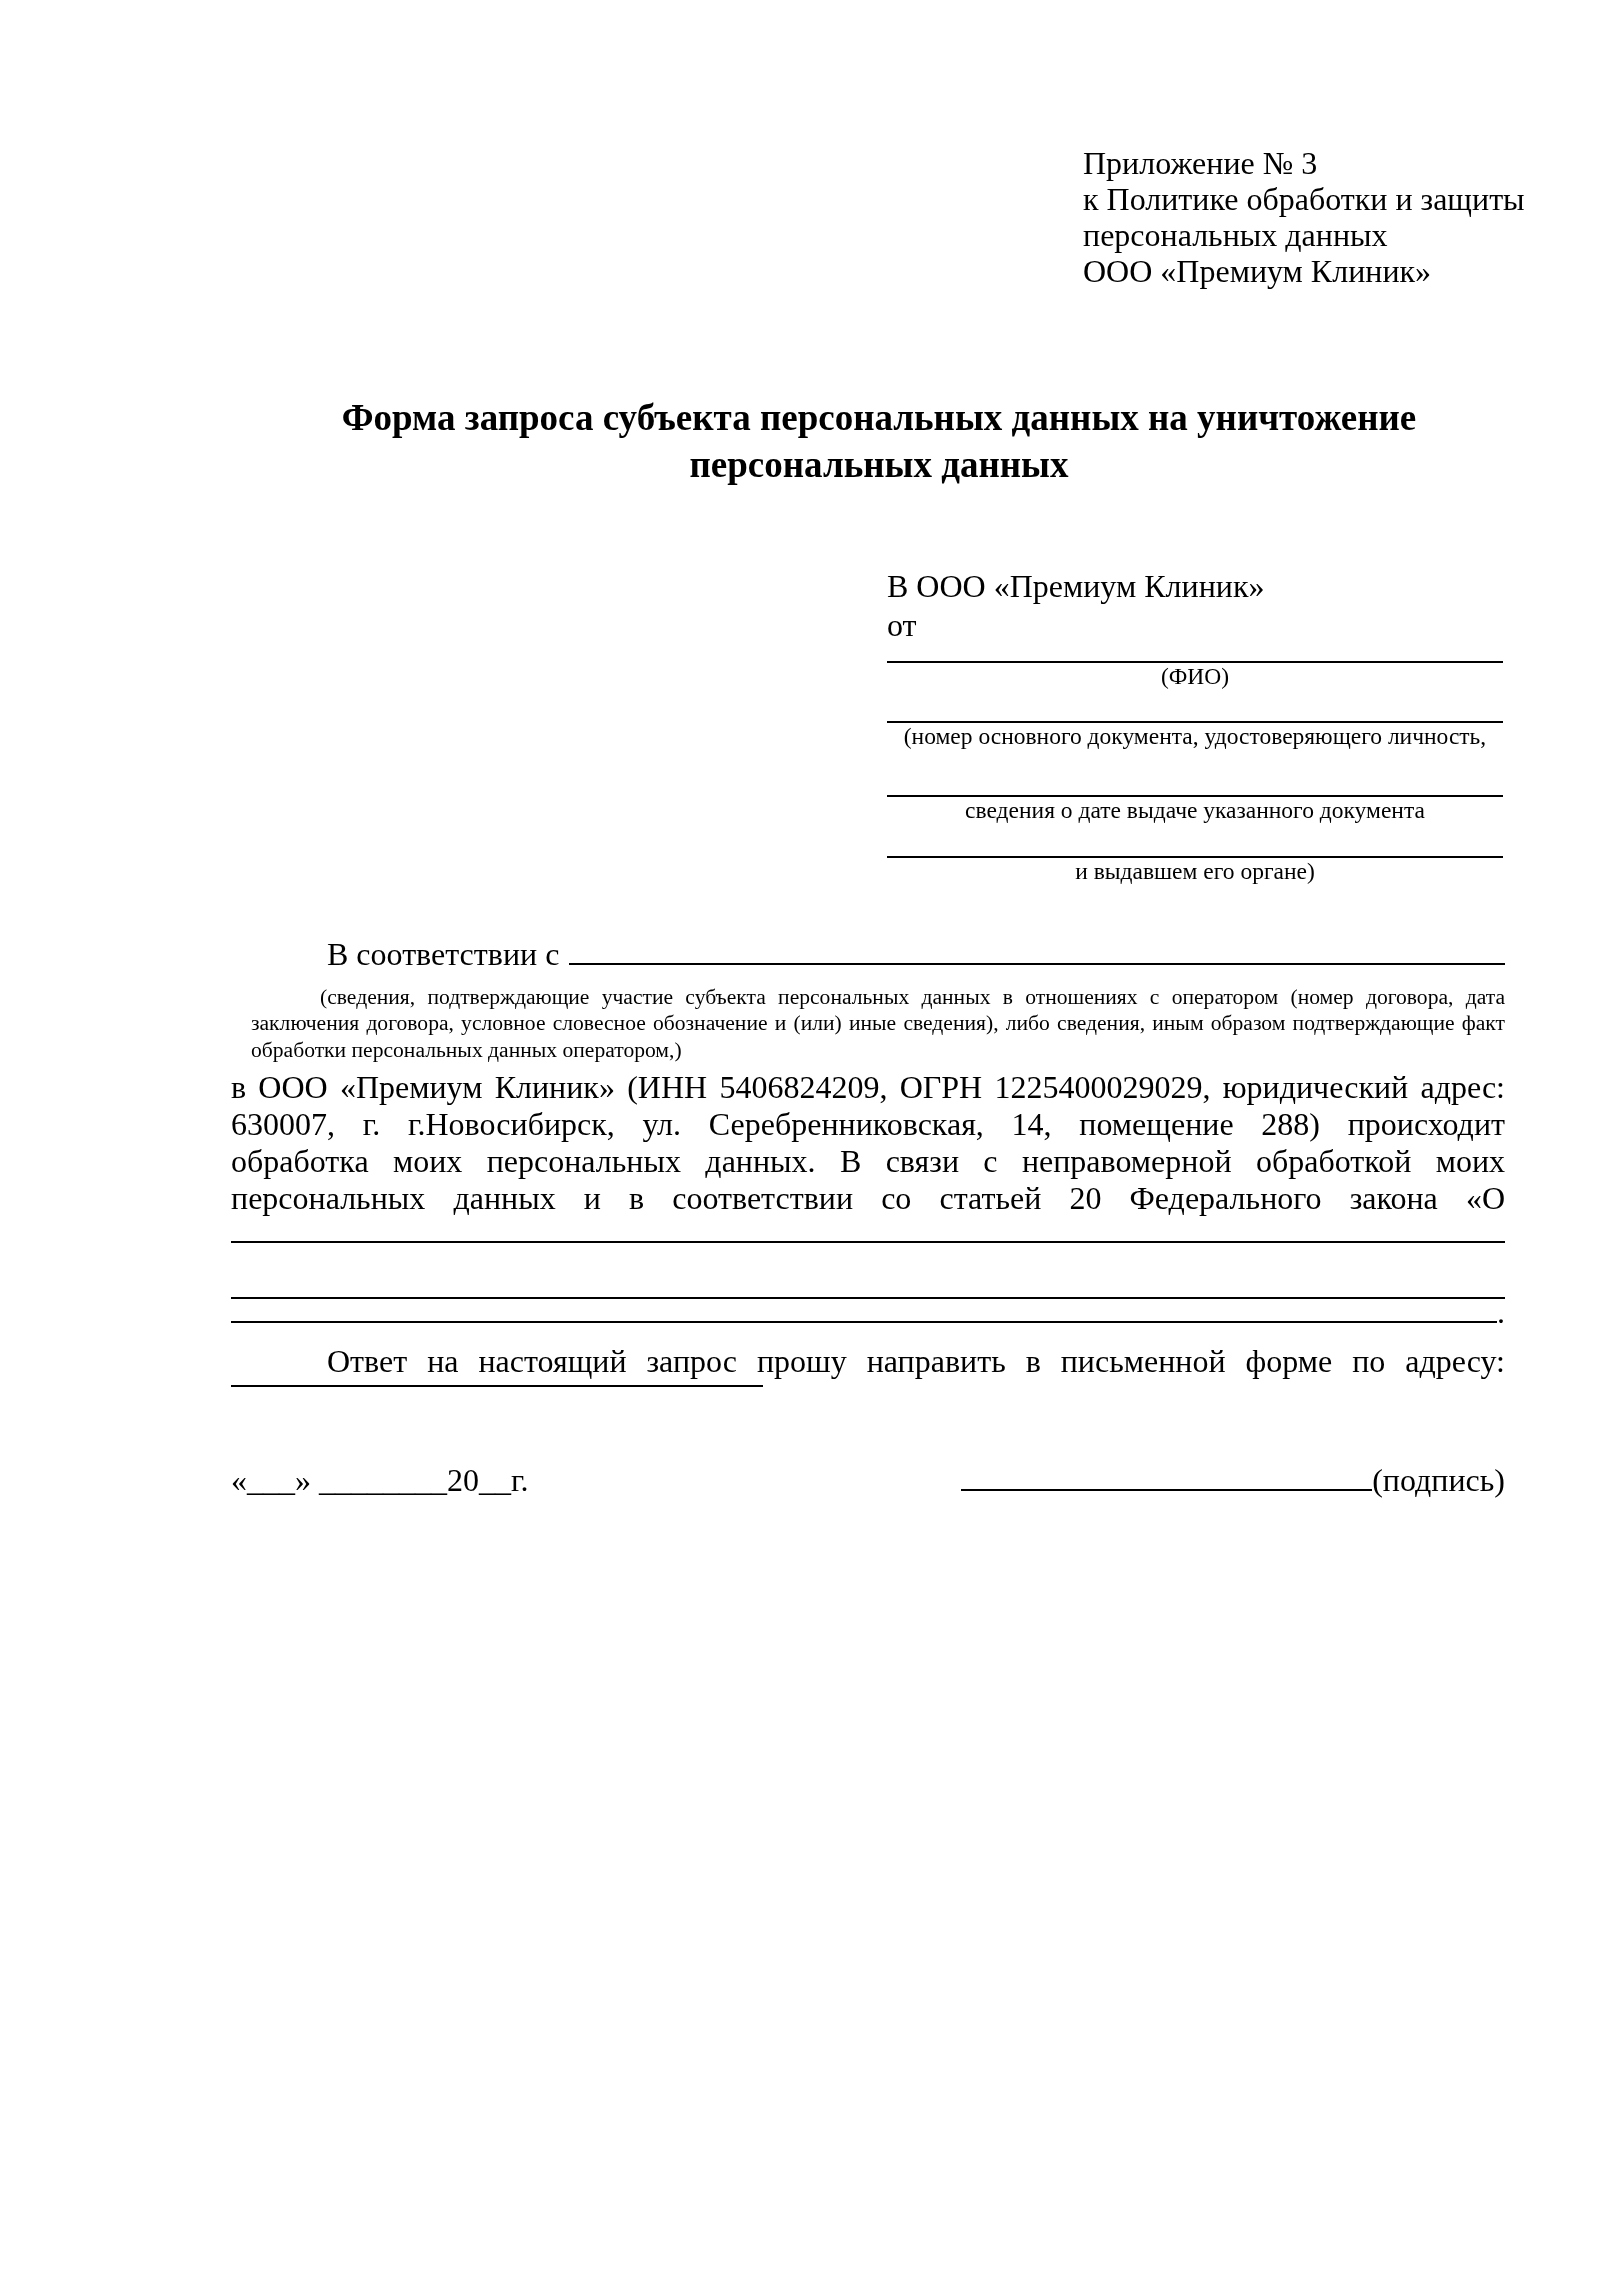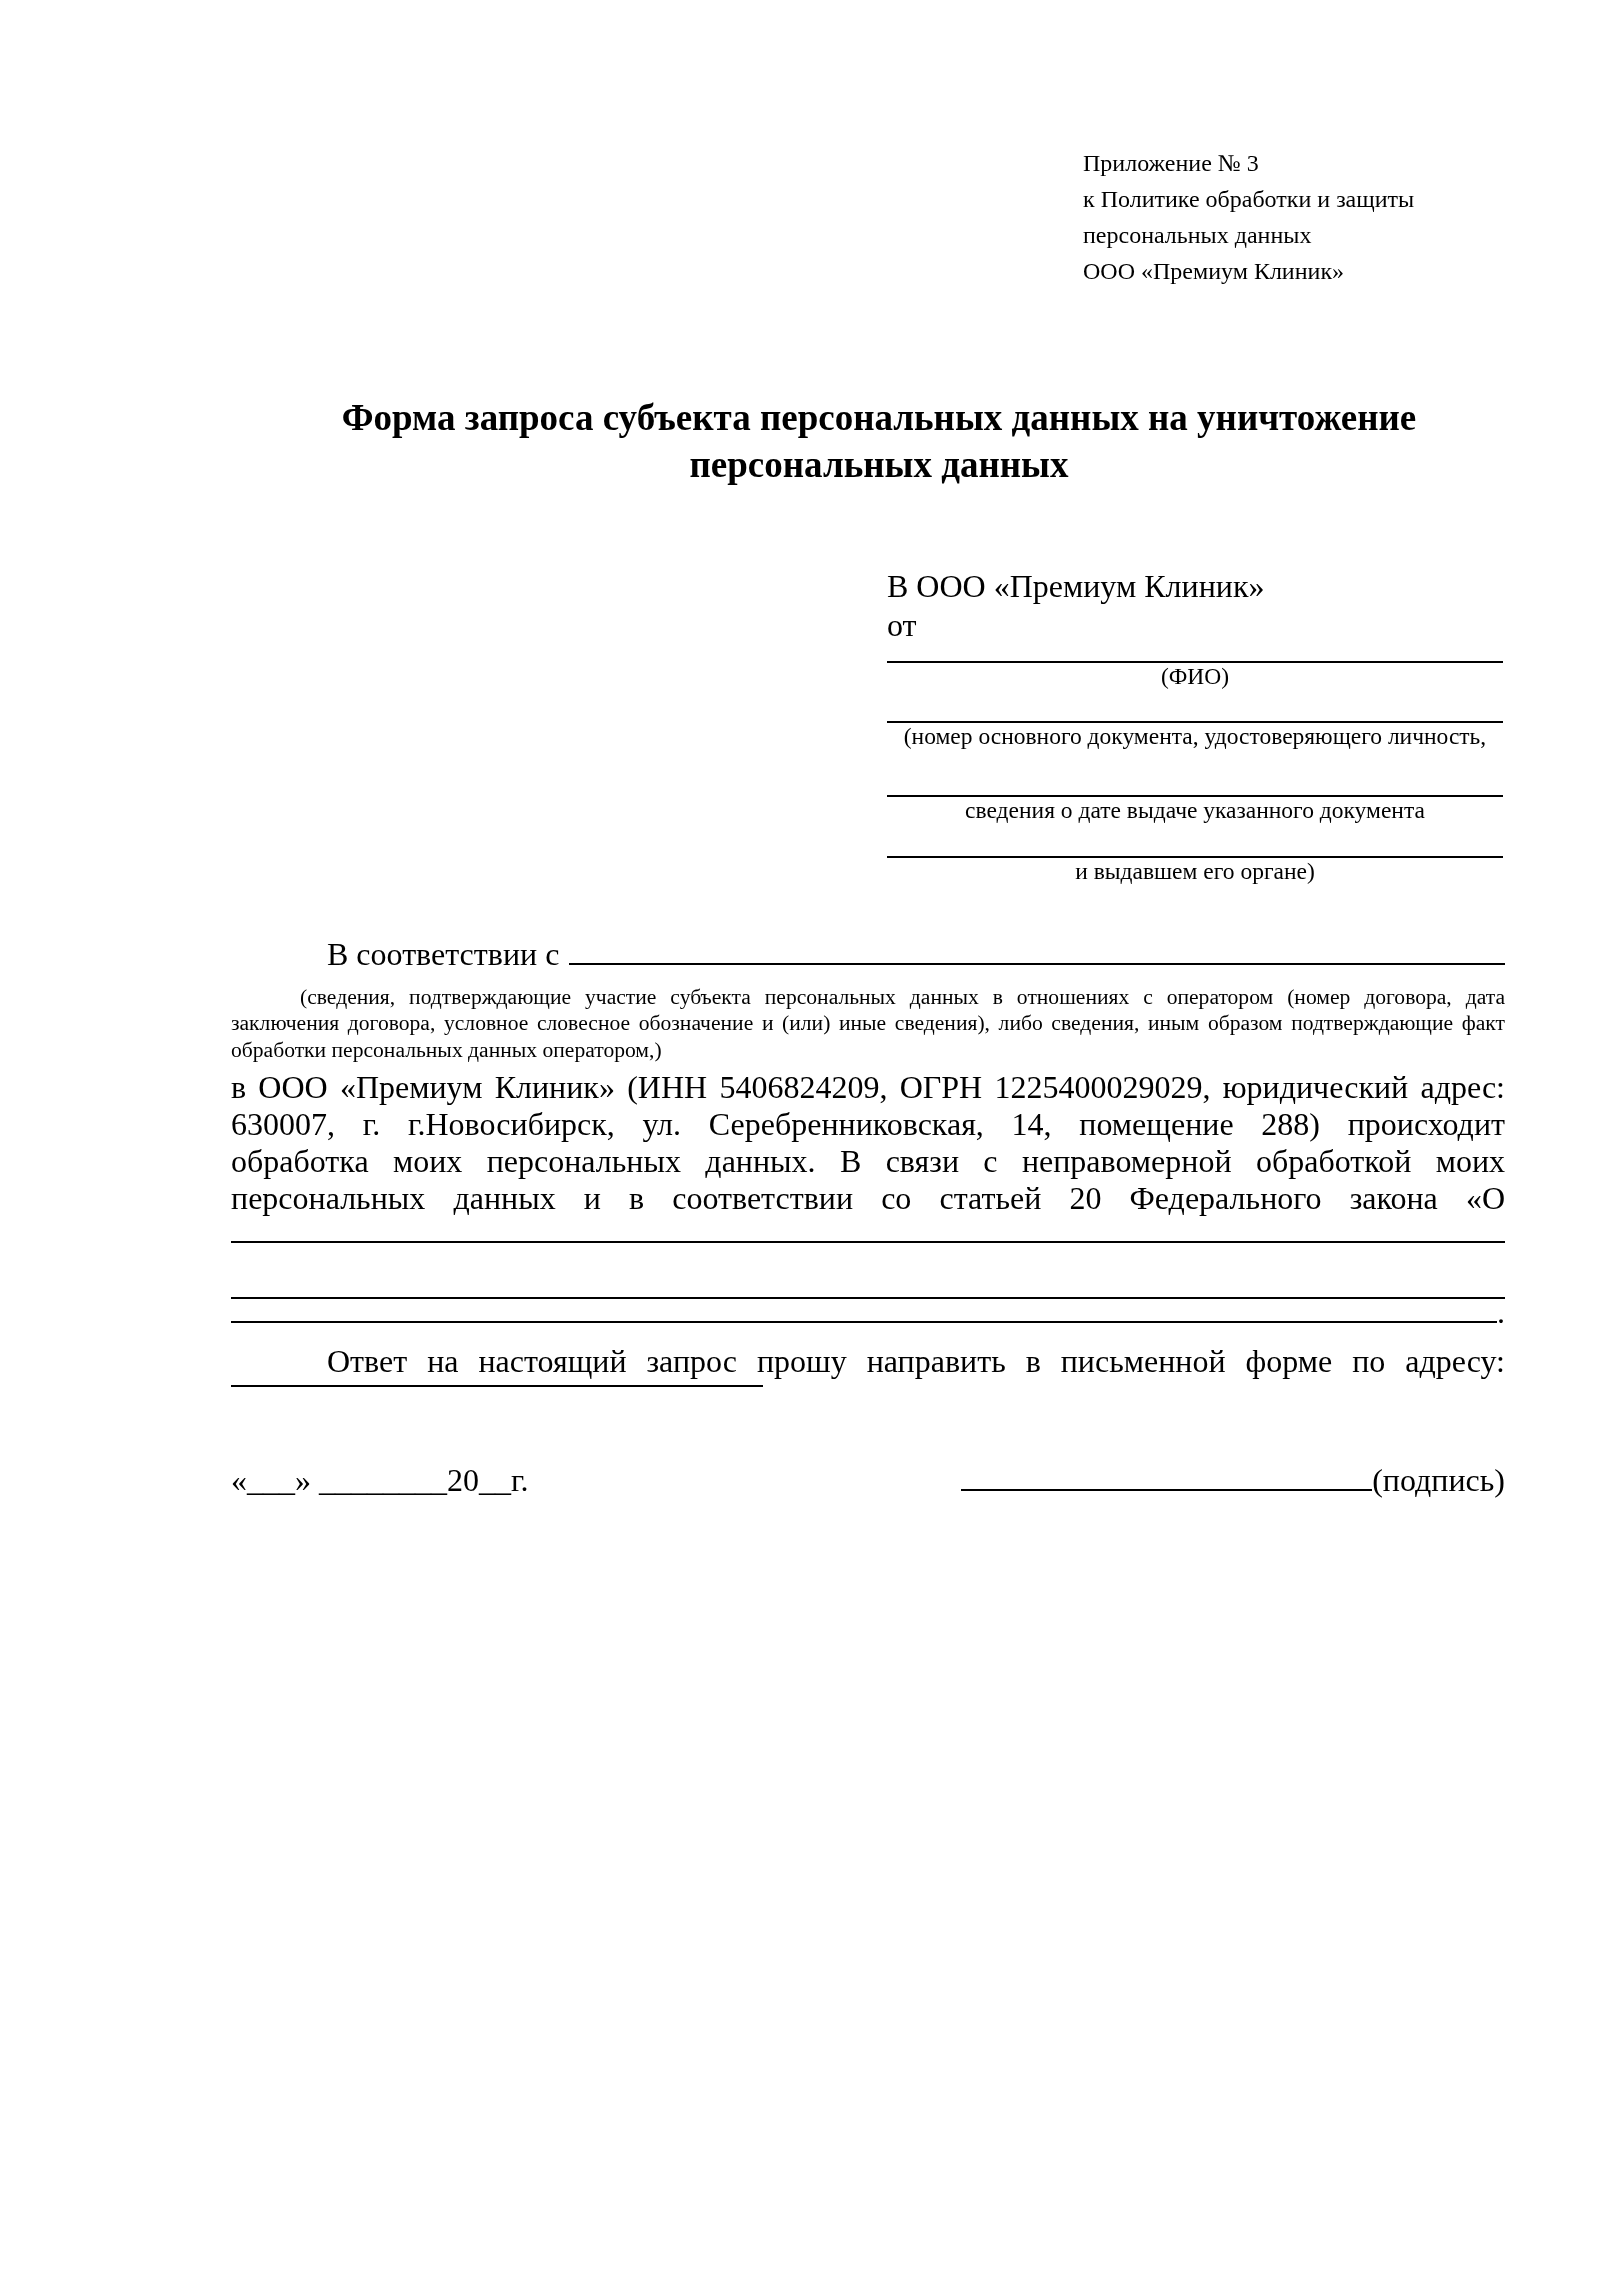--- a/index.html
+++ b/index.html
@@ -6,21 +6,21 @@
   .page {
     position:relative;
     width:1621px; height:2294px;
     background:#ffffff;
     color:#000;
     font-family:"Liberation Serif", serif;
     overflow:hidden;
   }
   .header-note {
     position:absolute; left:1083px; top:145px;
-    font-size:24px; line-height:36px; white-space:nowrap;
+    font-size:32px; line-height:36px; white-space:nowrap;
   }
   .doc-title {
     position:absolute; left:242px; top:394px; width:1274px;
     text-align:center; font-weight:bold; font-size:37px; line-height:47px;
   }
   .addressee { position:absolute; left:887px; top:567px; width:616px; font-size:32px; }
   .addressee .txt { line-height:39px; }
   .hr { border-bottom:2.9px solid #000; height:0; }
   .addressee .cap { font-size:23.5px; line-height:27.4px; text-align:center; }
   .r1 { margin-top:15.7px; }
@@ -28,21 +28,21 @@
   .c-gap3 { margin-top:44px; }
   .c-gap4 { margin-top:32px; }
 
   .main { position:absolute; left:231px; top:933px; width:1274px; font-size:32px; }
   .bl-row { display:flex; align-items:baseline; }
   .bl-fill { flex:1 1 auto; border-bottom:2.9px solid #000; height:0; min-width:39px; }
   .bl-fixed { display:inline-block; border-bottom:2.9px solid #000; height:0; }
   .accordance { height:43px; padding-left:96px; line-height:43px; }
   .accordance .pre { white-space:nowrap; margin-right:9.8px; }
   .fine-print { margin-top:7.8px; font-size:21.6px; line-height:26.5px; }
-  .fine-print .fp-line { text-align:justify; text-align-last:justify; }
+  .fine-print .fp-line { text-align:justify; text-align-last:justify;margin-left:20px; }
   .fine-print .fp-first { text-indent:69px; }
   .fine-print .fp-last { text-align-last:left;font-family:Liberation Serif, serif; }
   .body-par { margin-top:5.9px; line-height:37px; }
   .body-par .b-line { text-align:justify; text-align-last:justify; }
   .body-par .b-last { text-align-last:left; }
   .rule-a { margin-top:23.5px; }
   .rule-b { margin-top:54px; }
   .reason { margin-top:2px; height:37px; padding-left:96px; line-height:37px; }
   .reason .pre { white-space:nowrap; margin-right:11.8px; }
   .rule-period { height:27.4px; line-height:27.4px; }

